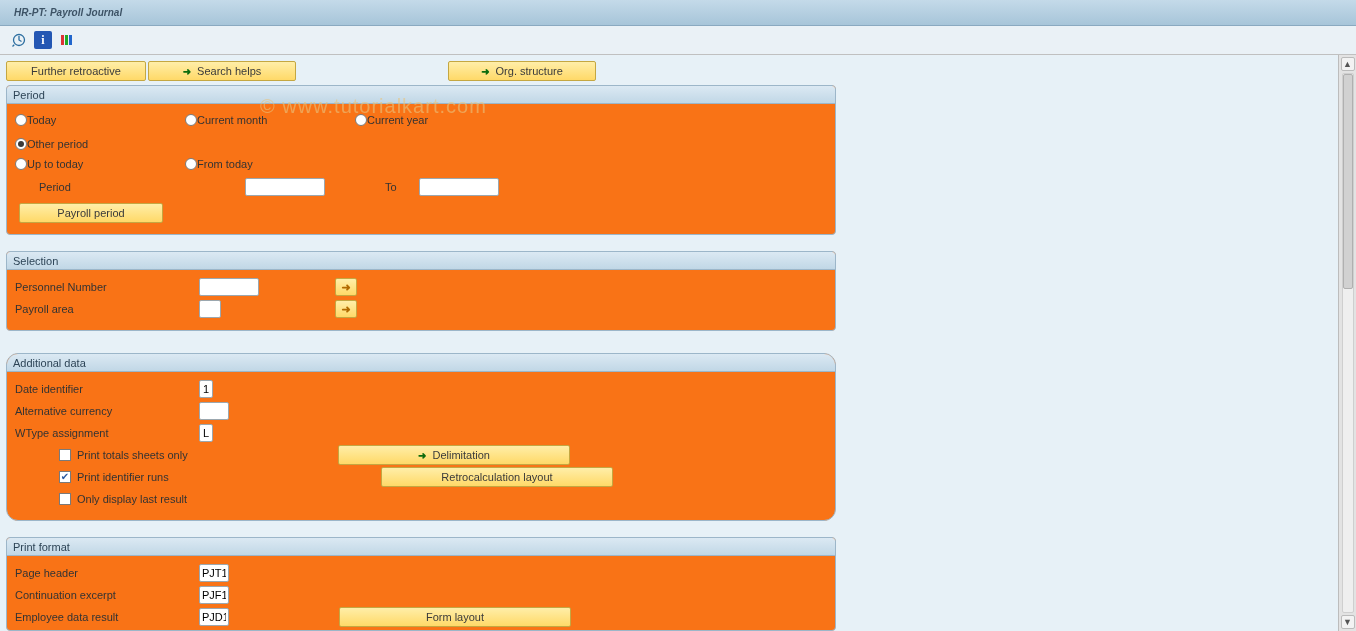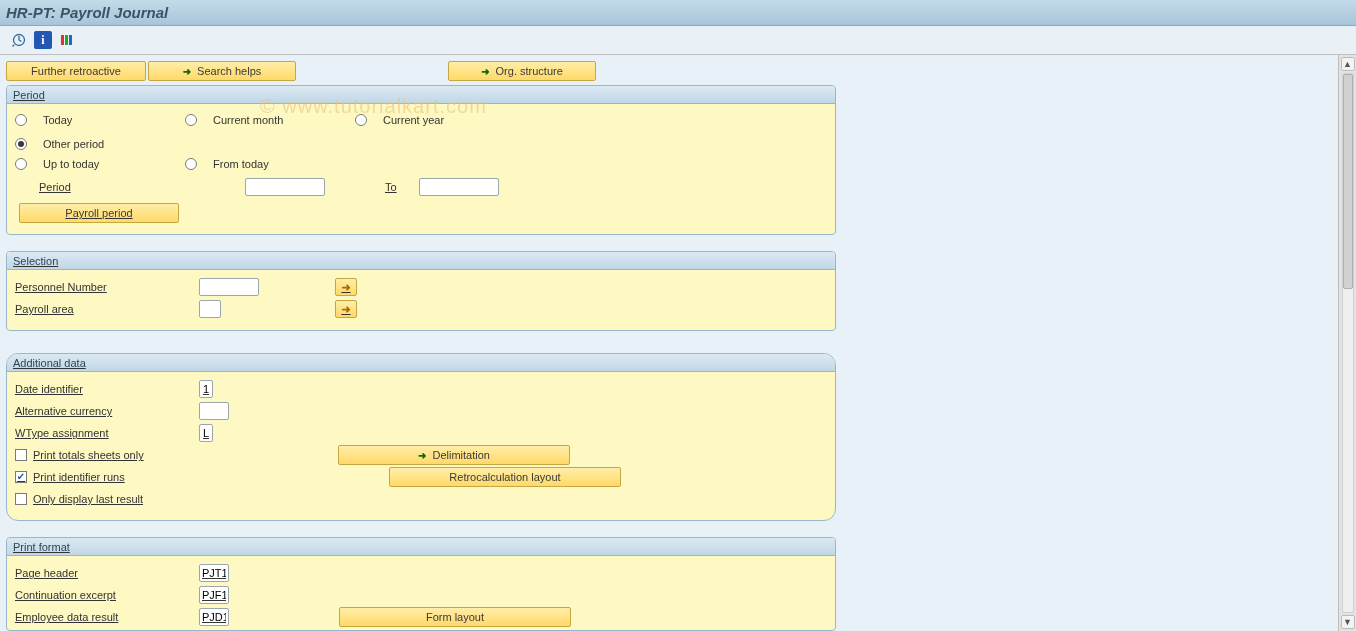--- a/index.html
+++ b/index.html
@@ -22,22 +22,23 @@
   .title-bar {
     height: 26px;
     background: linear-gradient(#c4dae9, #a7c5d9);
     border-bottom: 1px solid #8aa9c0;
     display: flex; align-items: center;
     padding-left: 6px;
   }
   .title-bar .title {
     font-weight: bold;
     font-style: italic;
-    font-size: 15px;
+    font-size: 10px;
     color: #3d5366;
+    margin-left: 8px;
   }
 
   
   .toolbar {
     height: 30px;
     background: #eaf1f6;
     border-bottom: 1px solid #c0c0c0;
     display: flex; align-items: center;
     padding-left: 10px; gap: 6px;
   }
@@ -105,63 +106,62 @@
     padding: 0 8px;
   }
   .btn .arrow-ic {
     font-size: 10px; font-weight: bold;
     color: #0d6b0d;
     margin-right: 6px;
   }
   .btn-further { width: 140px; }
   .btn-search { width: 148px; margin-left: 0px; }
   .btn-org   { width: 148px; margin-left: 150px; }
-  .btn-payroll-period { width: 160px; margin-left: 4px; }
+  .btn-payroll-period { width: 144px; margin-left: 4px; }
   .btn-delim { width: 232px; }
   .btn-retro { width: 232px; }
   .btn-formlayout { width: 232px; }
 
   
   .group {
     border: 1px solid #9cb6c9;
     border-radius: 4px;
     margin-bottom: 16px;
     width: 830px;
-    background: #fef9c3;
+    background: #f97316;
     overflow: hidden;
-    text-decoration: underline;
   }
   .group-header {
     height: 18px;
     background: linear-gradient(#dbe9f3, #c1d7e6);
     border-bottom: 1px solid #9cb6c9;
     display: flex; align-items: center;
     padding-left: 6px;
     font-size: 11px;
     color: #2d4456;
   }
   .group-body {
     padding: 6px 8px 10px 8px;
   }
 
   
   .row { display: flex; align-items: center; height: 22px; }
   .lbl { display:inline-block; }
   .w-label { width: 184px; }
 
-  .radio { display:inline-flex; align-items:center; gap:16px; margin-right: 10px; cursor:pointer;}
+  .radio { display:inline-flex; align-items:center; gap:0; margin-right: 10px; cursor:pointer;}
   .radio .dot{
     width:12px;height:12px;border:1px solid #7a7a7a;border-radius:50%;
     background:#fff; display:inline-flex;align-items:center;justify-content:center;
   }
   .radio.checked .dot::after{
     content:""; width:6px;height:6px;border-radius:50%;background:#3a3a3a;display:block;
   }
 
-  .check { display:inline-flex; align-items:center; gap:6px; cursor:pointer;}
+  .check { display:inline-flex; align-items:center; gap:6px; cursor:pointer;margin-left:44px;}
   .check .box{
     width:12px;height:12px;border:1px solid #7a7a7a;background:#fff;
     display:inline-flex;align-items:center;justify-content:center;font-size:10px;line-height:1;color:#2c5aa0;
   }
 
   .inp {
     height: 18px;
     border: 1px solid #9ba7af;
     background: #fff;
     border-radius: 2px;
@@ -355,21 +355,21 @@
                 <span class="arrow-ic">➜</span>
                 <span>Delimitation</span>
               </div>
             </div>
           </div>
           <div class="row" style="position:relative;">
             <span class="check">
                 <span class="box">✔</span>
                 <span>Print identifier runs</span>
               </span>
-            <div style="position:absolute; left:332px;padding-left:42px;">
+            <div style="position:absolute; left:324px;padding-left:42px;">
               <div class="btn btn-retro">
                 <span>Retrocalculation layout</span>
               </div>
             </div>
           </div>
           <div class="row">
             <span class="check">
                 <span class="box"></span>
                 <span>Only display last result</span>
               </span>

